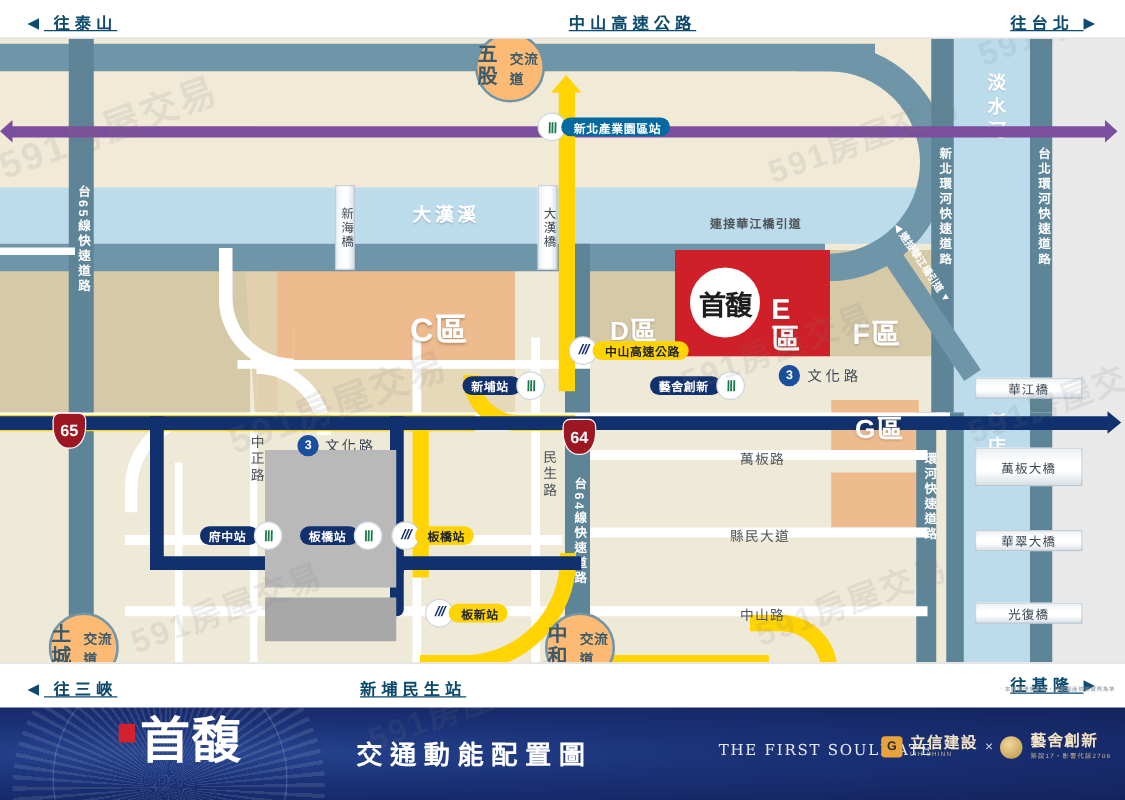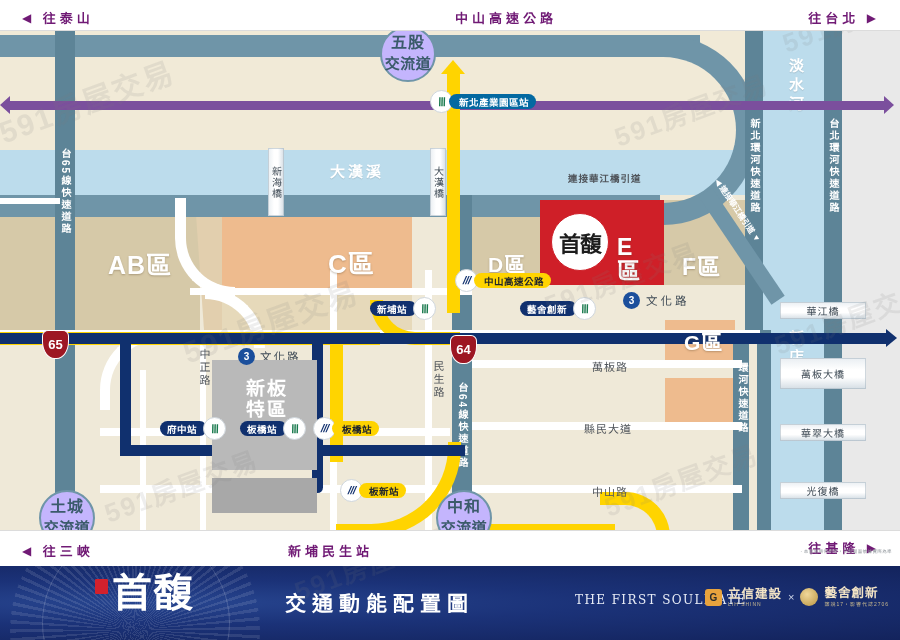--- a/index.html
+++ b/index.html
@@ -1,21 +1,21 @@
 <!DOCTYPE html>
 <html lang="zh-TW"><head>
 <meta charset="utf-8">
 <style>
   html,body{margin:0;padding:0;background:#fff;}
   body{font-family:"Liberation Sans","DejaVu Sans",sans-serif;}
   #stage{position:relative;width:900px;height:640px;overflow:hidden;background:#ffffff;}
 
   
   .edge{position:absolute;background:#ffffff;z-index:60;}
-  .edgetxt{position:absolute;z-index:61;color:#701a75;font-size:13px;letter-spacing:4px;font-weight:700;white-space:nowrap;}
+  .edgetxt{position:absolute;z-index:61;color:#0c4a6e;font-size:13px;letter-spacing:4px;font-weight:700;white-space:nowrap;text-decoration:underline;}
   .tri{display:inline-block;font-size:12px;vertical-align:1px;}
 
   
   #map{position:absolute;left:0;top:30px;width:900px;height:500px;background:#efe9d8;overflow:hidden;}
 
   
   .land{position:absolute;}
 
   
   .water{position:absolute;background:#bcdcec;}
@@ -44,24 +44,24 @@
   .stn{position:absolute;display:flex;align-items:center;height:17px;z-index:30;}
   .stn .pill{height:15px;border-radius:8px;padding:0 7px;display:flex;align-items:center;font-size:9.5px;font-weight:700;white-space:nowrap;letter-spacing:.5px;}
   .stn.navyS .pill{background:#10306e;color:#fff;}
   .stn.purpleS .pill{background:#0369a1;color:#fff;}
   .stn.yellowS .pill{background:#ffd400;color:#20252c;}
   .stn .dot{width:21px;height:21px;border-radius:50%;background:#fff;border:1.6px solid #cfd6dc;display:flex;align-items:center;justify-content:center;flex:0 0 auto;}
   .mrtmark{font-size:12px;font-weight:900;color:#1a7a4e;line-height:1;transform:skewX(-12deg);letter-spacing:-1px;}
   .lrtmark{font-size:11px;font-weight:900;color:#10306e;line-height:1;transform:skewX(-14deg);letter-spacing:-.5px;}
 
   
-  .ic{position:absolute;width:52px;height:52px;border-radius:50%;background:#c4b5fd;border:2.6px solid #6f95a8;
-      display:flex;flex-direction:column;align-items:center;justify-content:center;z-index:40;}
+  .ic{position:absolute;width:52px;height:52px;border-radius:50%;background:#fdba74;border:2.6px solid #6f95a8;
+      display:flex;flex-direction:row;align-items:center;justify-content:center;z-index:40;}
   .ic .n{font-size:16px;font-weight:700;color:#3b5b6b;line-height:1.05;letter-spacing:1px;}
-  .ic .s{font-size:15px;font-weight:700;color:#3b5b6b;letter-spacing:.5px;}
+  .ic .s{font-size:11px;font-weight:700;color:#3b5b6b;letter-spacing:.5px;}
 
   
   .shield{position:absolute;width:25px;height:27px;background:#9d1723;color:#fff;font-size:13px;font-weight:700;
           display:flex;align-items:center;justify-content:center;z-index:41;
           border-radius:6px 6px 46% 46%/6px 6px 60% 60%;border:1.6px solid #fff;}
   
   .badge3{position:absolute;width:17px;height:17px;border-radius:50%;background:#1b4f9c;color:#fff;font-size:10px;font-weight:700;
           display:flex;align-items:center;justify-content:center;z-index:41;}
 
   
@@ -197,32 +197,28 @@
     <div class="road" style="left:330px;top:240px;width:7px;height:260px;"></div>
     <div class="road" style="left:425px;top:240px;width:7px;height:260px;"></div>
     <div class="road" style="left:140px;top:340px;width:6px;height:160px;"></div>
 
     <div style="position:absolute;left:175px;top:168px;width:60px;height:100px;border-left:11px solid #fff;border-bottom:11px solid #fff;border-radius:0 0 0 60px;box-sizing:border-box;"></div>
     <div style="position:absolute;left:205px;top:258px;width:60px;height:60px;border-top:11px solid #fff;border-right:11px solid #fff;border-radius:0 60px 0 0;box-sizing:border-box;"></div>
     <div style="position:absolute;left:100px;top:300px;width:70px;height:80px;border-left:10px solid #fff;border-top:10px solid #fff;border-radius:60px 0 0 0;box-sizing:border-box;"></div>
 
     <div class="shinban" style="left:212px;top:330px;width:105px;height:110px;"></div>
     <div class="shinban" style="left:212px;top:448px;width:105px;height:35px;background:#a8a8a8;"></div>
-    <div class="shinbanlbl" style="left:232px;top:348px;width:70px;">
-      <span>新板</span><br><span>特區</span>
-    </div>
 
     <div class="bridge v" style="left:268px;top:118px;width:16px;height:68px;">新海橋</div>
     <div class="bridge v" style="left:430px;top:118px;width:16px;height:68px;">大漢橋</div>
     <div class="bridge" style="left:780px;top:272px;width:86px;height:17px;">華江橋</div>
     <div class="bridge" style="left:780px;top:328px;width:86px;height:31px;">萬板大橋</div>
     <div class="bridge" style="left:780px;top:394px;width:86px;height:17px;">華翠大橋</div>
     <div class="bridge" style="left:780px;top:452px;width:86px;height:17px;font-family:Liberation Serif, serif;">光復橋</div>
 
-    <div class="zone" style="left:108px;top:215px;font-size:25px;">AB區</div>
     <div class="zone" style="left:328px;top:213px;font-size:26px;">C區</div>
     <div class="zone" style="left:488px;top:218px;font-size:21px;">D區</div>
     <div class="zone" style="left:617px;top:205px;font-size:23px;line-height:1.05;width:40px;">E<br>區</div>
     <div class="zone" style="left:682px;top:218px;font-size:23px;">F區</div>
     <div class="zone" style="left:684px;top:296px;font-size:21px;">G區</div>
 
     <div class="projblk" style="left:540px;top:170px;width:124px;height:85px;"></div>
     <div class="projseal" style="left:551px;top:183px;">
       <span class="ch">首馥</span>
     </div>

